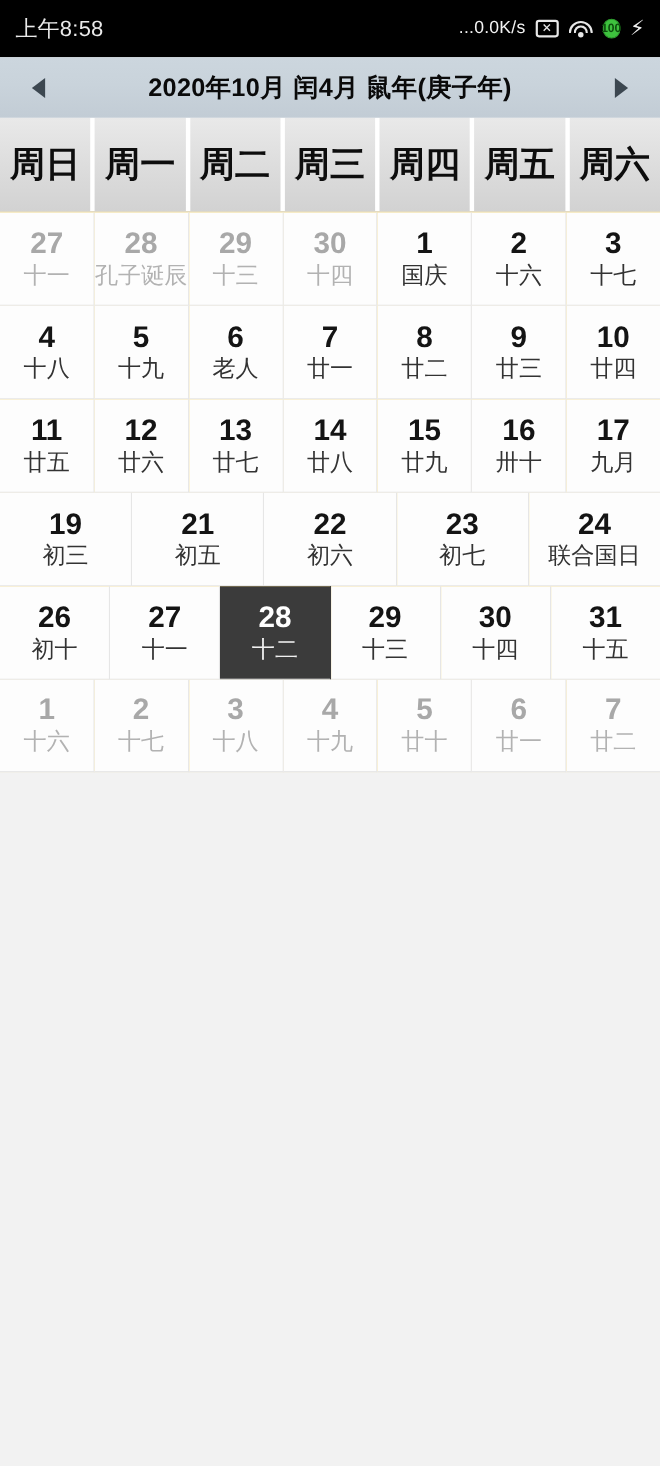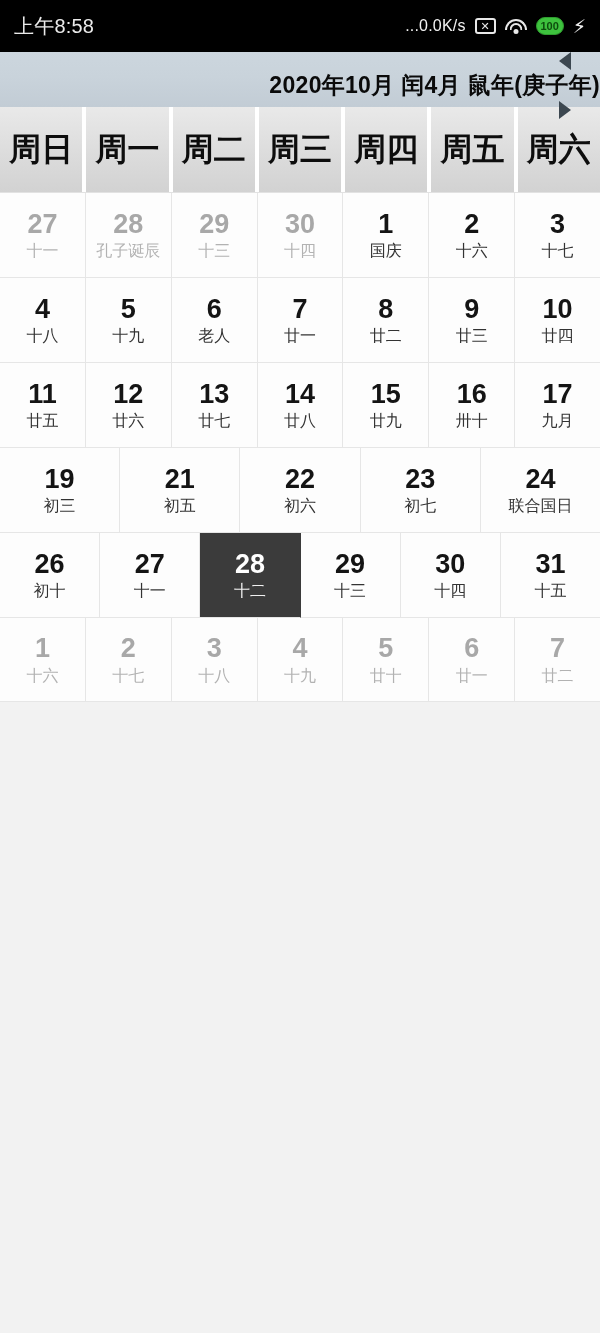--- a/index.html
+++ b/index.html
@@ -36,35 +36,34 @@
     border: 2.2px solid #e8e8e8; border-bottom: none;
     border-radius: 50% 50% 0 0 / 100% 100% 0 0;
   }
   .ico-wifi i:nth-child(1) { width: 22px; height: 11px; top: 1px; }
   .ico-wifi i:nth-child(2) { width: 13px; height: 7px;  top: 5px; }
   .ico-wifi i:nth-child(3) {
     width: 5px; height: 5px; top: 11px; border-radius: 50%;
     background: #e8e8e8; border: none;
   }
   .ico-batt {
-    width: 28px; height: 18px; border-radius: 9px;
+    width: 16px; height: 18px; border-radius: 9px;
     background: #3ec23e;
     display: flex; align-items: center; justify-content: center;
     border: 1.5px solid #2f9e2f;
   }
   .ico-batt span { font-size: 11px; font-weight: bold; color: #0d4d0d; line-height: 1; }
   .ico-bolt { font-size: 19px; color: #f0f0f0; line-height: 1; }
 
   
   .titlebar {
     height: 55px; width: 100%;
     background: linear-gradient(to bottom, #ccd6de 0%, #c9d3db 45%, #c2ccd5 100%);
-    display: flex; align-items: flex-end;
+    display: flex; align-items: center;
     position: relative;
-    flex-direction: column;
   }
   .nav-arrow {
     width: 70px; display: flex; align-items: center; justify-content: center;
     cursor: pointer;
   }
   .tri-l { width: 0; height: 0; border-top: 9px solid transparent; border-bottom: 9px solid transparent; border-right: 12px solid #3c4750; }
   .tri-r { width: 0; height: 0; border-top: 9px solid transparent; border-bottom: 9px solid transparent; border-left: 12px solid #3c4750; }
   .cal-title {
     flex: 1; text-align: center;
     font-size: 23px; font-weight: bold; color: #0a0a0a;
@@ -91,21 +90,21 @@
     flex: 1;
     display: flex; flex-direction: column;
     align-items: center; justify-content: center;
     border-right: 1px solid #e6e6e6;
     border-bottom: 1px solid #e6e6e6;
     background: #fdfdfd;
     position: relative;
   }
   .cell:last-child { border-right: none; }
   .cell .dnum { font-size: 27px; font-weight: bold; color: #141414; line-height: 1.12; }
-  .cell .dlun { font-size: 16px; color: #333; line-height: 1.25; margin-top: 2px; }
+  .cell .dlun { font-size: 21px; color: #333; line-height: 1.25; margin-top: 2px; }
   .cell.out .dnum { color: #a8a8a8; font-weight: bold; }
   .cell.out .dlun { color: #b2b2b2; }
   .cell.sel { background: #3b3b3b; border-right-color: #3b3b3b; }
   .cell.sel .dnum { color: #ffffff; }
   .cell.sel .dlun { color: #f0f0f0; }
 
   
   .below { width: 100%; height: 632px; background: #f2f2f2; }
 </style>
 </head>

